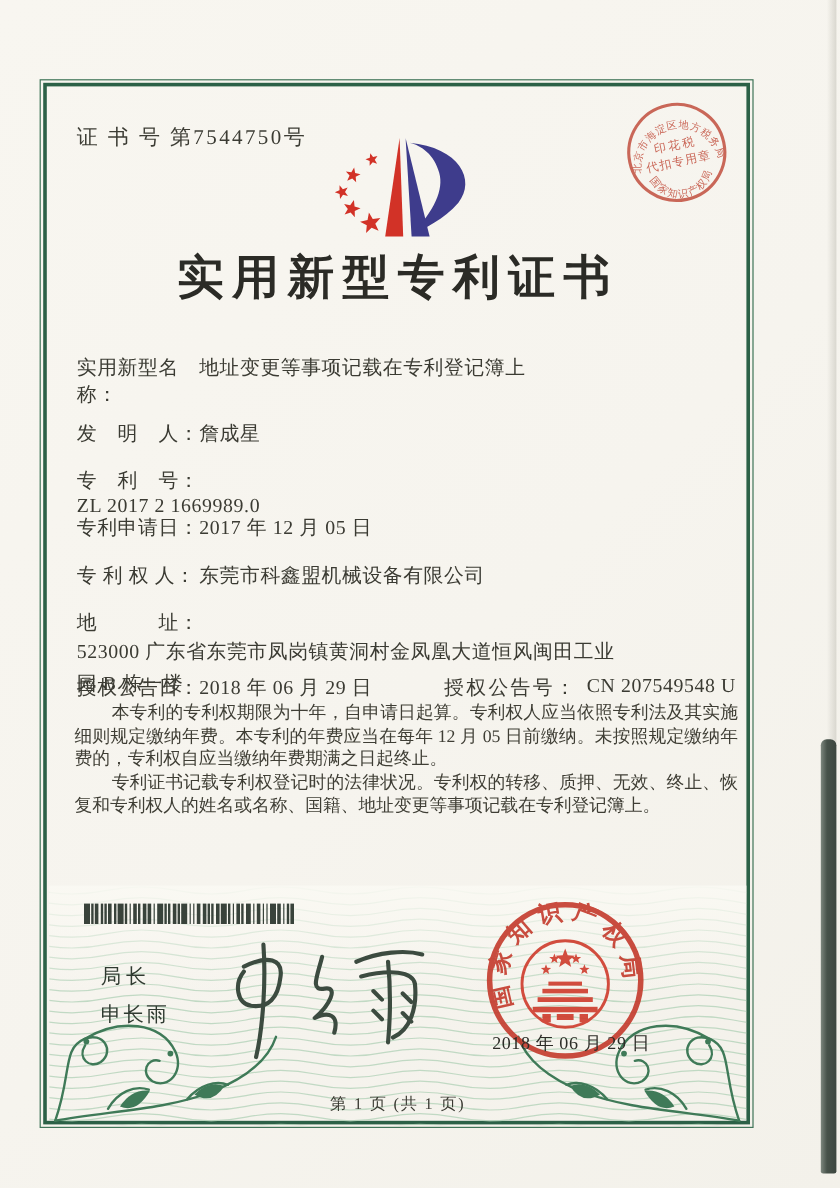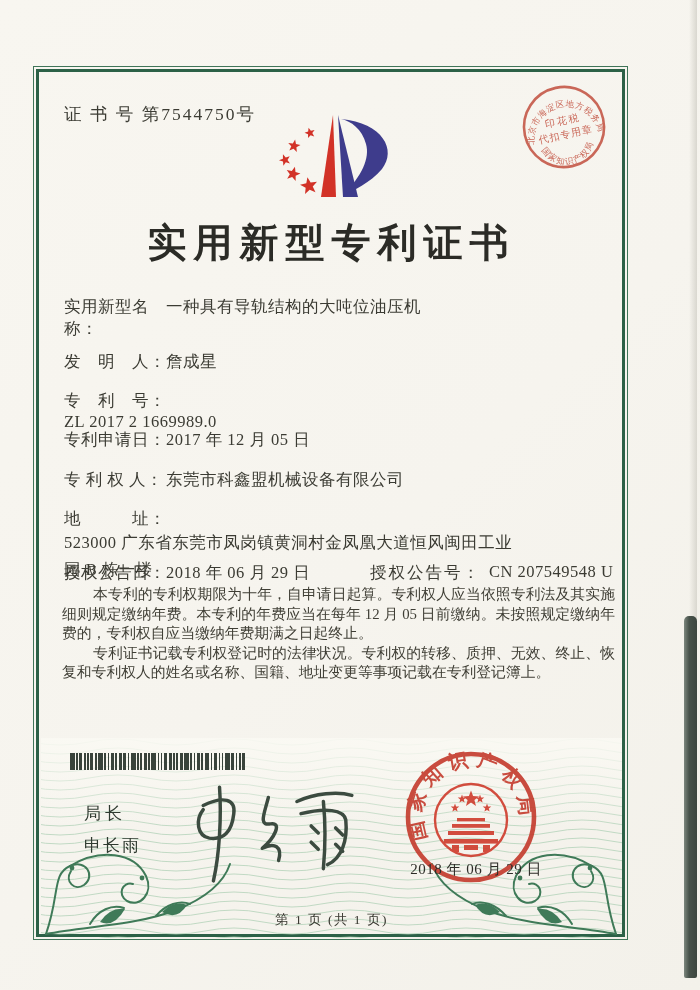--- a/index.html
+++ b/index.html
@@ -22,21 +22,21 @@
   #panel{left:41px;top:738px;width:581px;height:200px;overflow:hidden;}
   #panel svg{display:block;width:100%;height:100%;}
   #panel-fade{left:41px;top:738px;width:581px;height:90px;
     background:linear-gradient(180deg,rgba(250,249,243,.95),rgba(250,249,243,0));}
   .flourish{width:210px;height:106px;}
   #flourish-left{left:38px;top:832px;}
   #flourish-right{left:414px;top:832px;transform:scaleX(-1);}
   
   #cert-number{left:64px;top:102px;font-size:17.5px;letter-spacing:2px;color:#3c3c34;}
   #logo{left:273px;top:110px;width:132px;height:94px;}
-  #page-title{left:33px;top:216px;width:597px;text-align:center;font-size:39px;font-weight:600;
+  #page-title{left:33px;top:204px;width:597px;text-align:center;font-size:39px;font-weight:600;
     letter-spacing:7px;color:#2b2b26;}
   
   #tax-stamp{left:503px;top:66px;width:122px;height:122px;transform:rotate(-12deg);opacity:.85;}
   
   .frow{position:absolute;left:64px;display:flex;font-size:16.5px;color:#3b3b33;}
   .flabel{width:102px;flex:none;letter-spacing:.5px;}
   .fvalue{letter-spacing:.5px;}
   #row-name{top:296px;}
   #row-inventor{top:351px;}
   #row-patno{top:390px;flex-direction:column;}
@@ -167,21 +167,21 @@
     </text>
     <text font-size="8.6" fill="#c24f3e" letter-spacing="1" font-family="Liberation Serif,serif">
       <textPath href="#tp-bottom" startOffset="1">国家知识产权局</textPath>
     </text>
     <text x="61" y="58" text-anchor="middle" font-size="10" letter-spacing="2" fill="#c24f3e">印花税</text>
     <text x="61" y="72" text-anchor="middle" font-size="10" letter-spacing="1" fill="#c24f3e">代扣专用章</text>
   </svg>
 
   <div class="frow z5" id="row-name">
     <span class="flabel">实用新型名称：</span>
-    <span class="fvalue">一种具有导轨结构的大吨位油压机</span>
+    <span class="fvalue">地址变更等事项记载在专利登记簿上</span>
   </div>
   <div class="frow z5" id="row-inventor">
     <span class="flabel">发　明　人：</span>
     <span class="fvalue">詹成星</span>
   </div>
   <div class="frow z5" id="row-patno">
     <span class="flabel">专　利　号：</span>
     <span class="fvalue">ZL 2017 2 1669989.0</span>
   </div>
   <div class="frow z5" id="row-appdate">

